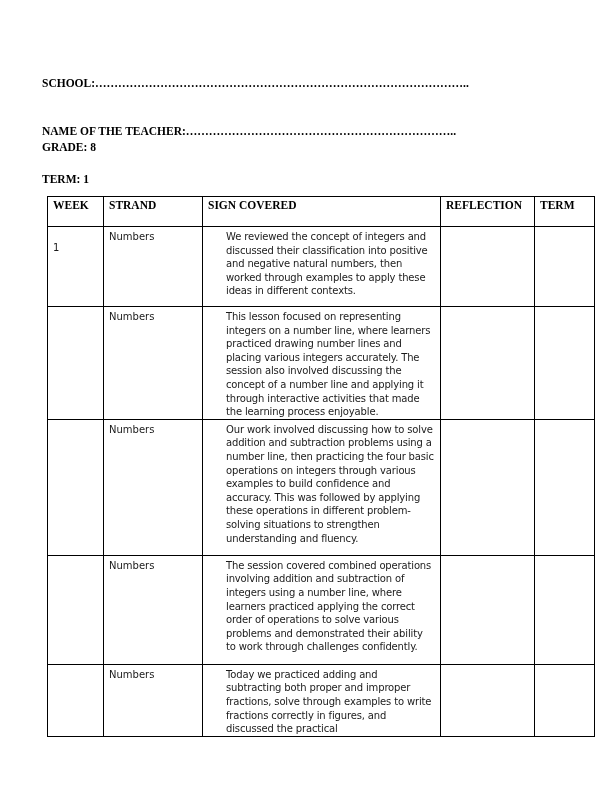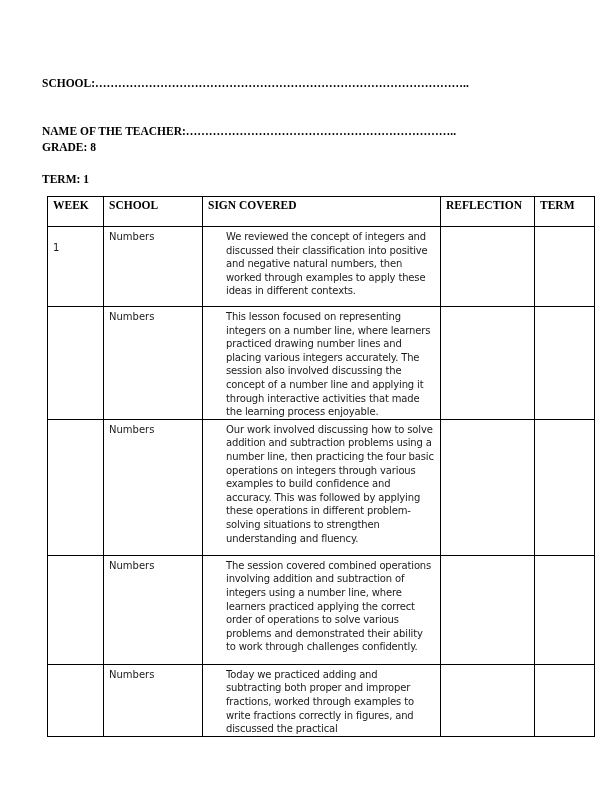--- a/index.html
+++ b/index.html
@@ -92,21 +92,21 @@
     <colgroup>
       <col class="c-week">
         <col class="c-strand">
         <col class="c-work">
         <col class="c-refl">
         <col class="c-sign">
     </colgroup>
     <thead>
       <tr>
         <th>WEEK</th>
-        <th>SCHOOL</th>
+        <th>STRAND</th>
         <th>SIGN COVERED</th>
         <th>REFLECTION</th>
         <th>TERM</th>
       </tr>
     </thead>
     <tbody>
       <tr class="r1">
         <td class="week">
             <div class="cellwrap">1</div>
           </td>
@@ -175,21 +175,21 @@
           </td>
       </tr>
       <tr class="r5">
         <td class="week">
             <div class="cellwrap"></div>
           </td>
         <td class="strand">
             <div class="cellwrap">Numbers</div>
           </td>
         <td class="work">
-            <div class="cellwrap">Today we practiced adding and subtracting both proper and improper fractions, worked through examples to write fractions correctly in figures, and discussed the practical</div>
+            <div class="cellwrap">Today we practiced adding and subtracting both proper and improper fractions, solve through examples to write fractions correctly in figures, and discussed the practical</div>
           </td>
         <td class="refl">
             <div class="cellwrap"></div>
           </td>
         <td class="sign">
             <div class="cellwrap"></div>
           </td>
       </tr>
     </tbody>
   </table>

